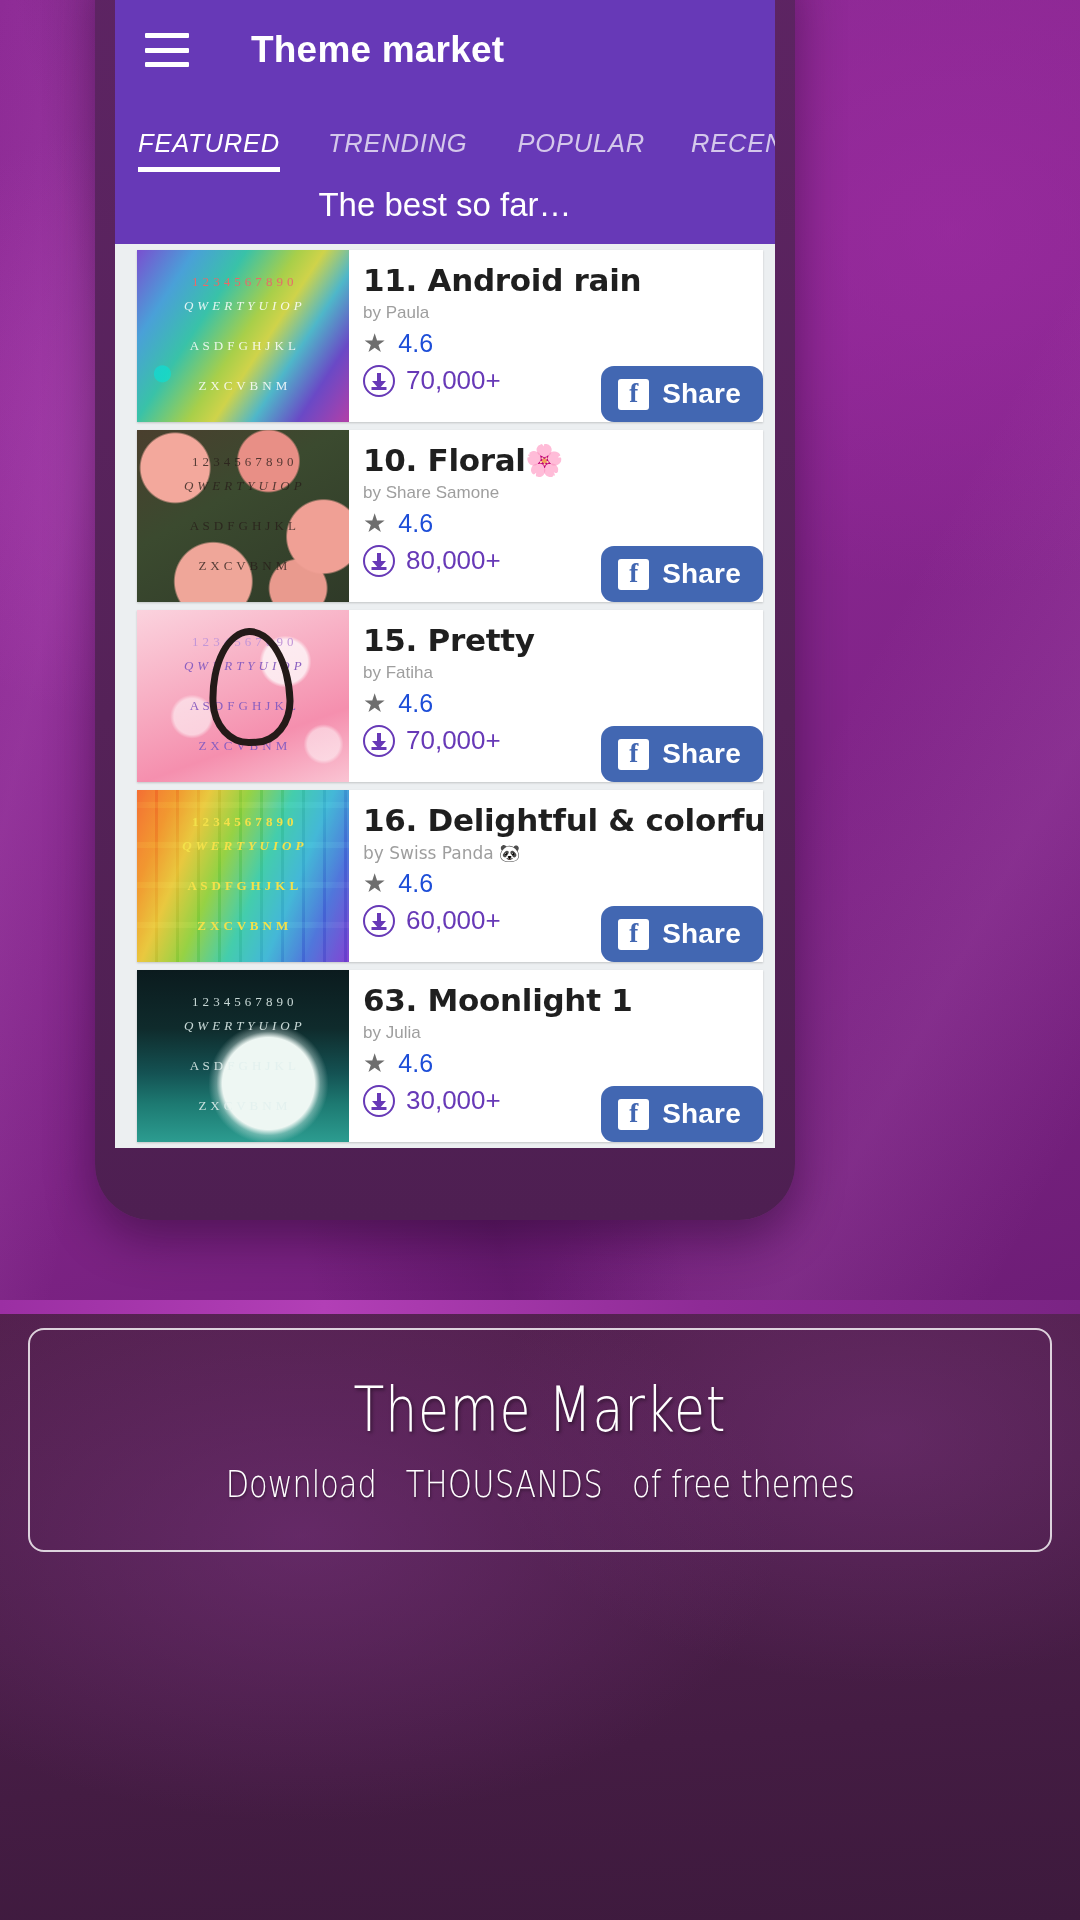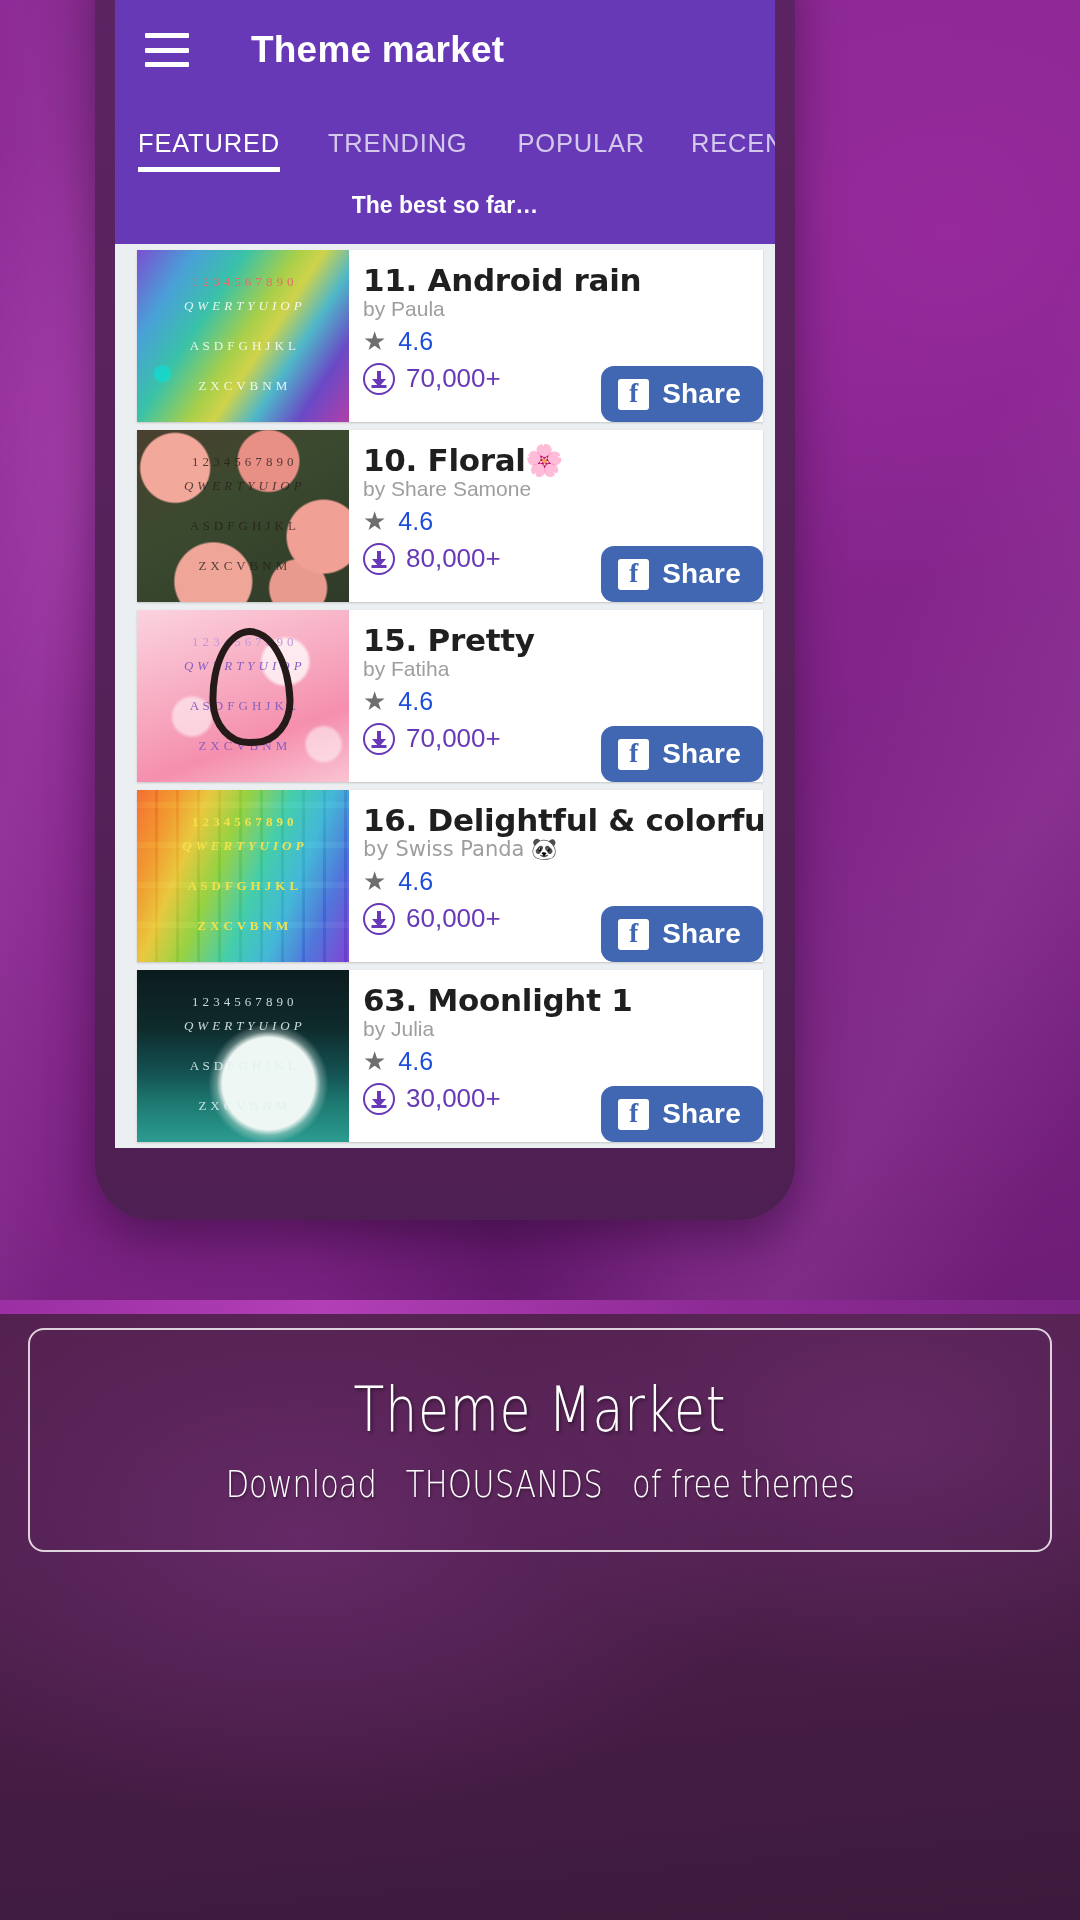--- a/index.html
+++ b/index.html
@@ -93,20 +93,21 @@
     letter-spacing: 0.2px;
     white-space: nowrap;
   }
 
   
   .tabs {
     display: flex;
     align-items: flex-end;
     height: 72px;
     padding: 0 0 0 0;
+    font-style: italic;
   }
   .tab {
     position: relative;
     color: rgba(255,255,255,0.72);
     font-size: 25.5px;
     letter-spacing: 0.8px;
     padding: 0 0 14px 0;
     cursor: pointer;
     white-space: nowrap;
     flex: 0 0 auto;
@@ -129,22 +130,22 @@
   }
 
   
   .subheader {
     background: #6739b7;
     height: 72px;
     display: flex;
     align-items: center;
     justify-content: center;
     color: #ffffff;
-    font-size: 23px;
-    font-weight: bold;
+    font-size: 33px;
+    font-weight: normal;
     padding-bottom: 6px;
   }
 
   
   .list {
     background: #eceff1;
     padding: 6px 0 0 0;
     height: 908px;
     overflow: hidden;
     position: relative;
@@ -254,22 +255,23 @@
   .theme-title {
     font-size: 31px;
     font-weight: bold;
     color: #1f1f1f;
     line-height: 1.06;
     white-space: nowrap;
     overflow: hidden;
     letter-spacing: -0.3px;
   }
   .theme-author {
-    font-size: 21px;
+    font-size: 17px;
     color: #9e9e9e;
+    margin-top: 6px;
     white-space: nowrap;
     overflow: hidden;
   }
   .rating-row {
     display: flex;
     align-items: center;
     margin-top: 6px;
     gap: 12px;
   }
   .star-icon {

